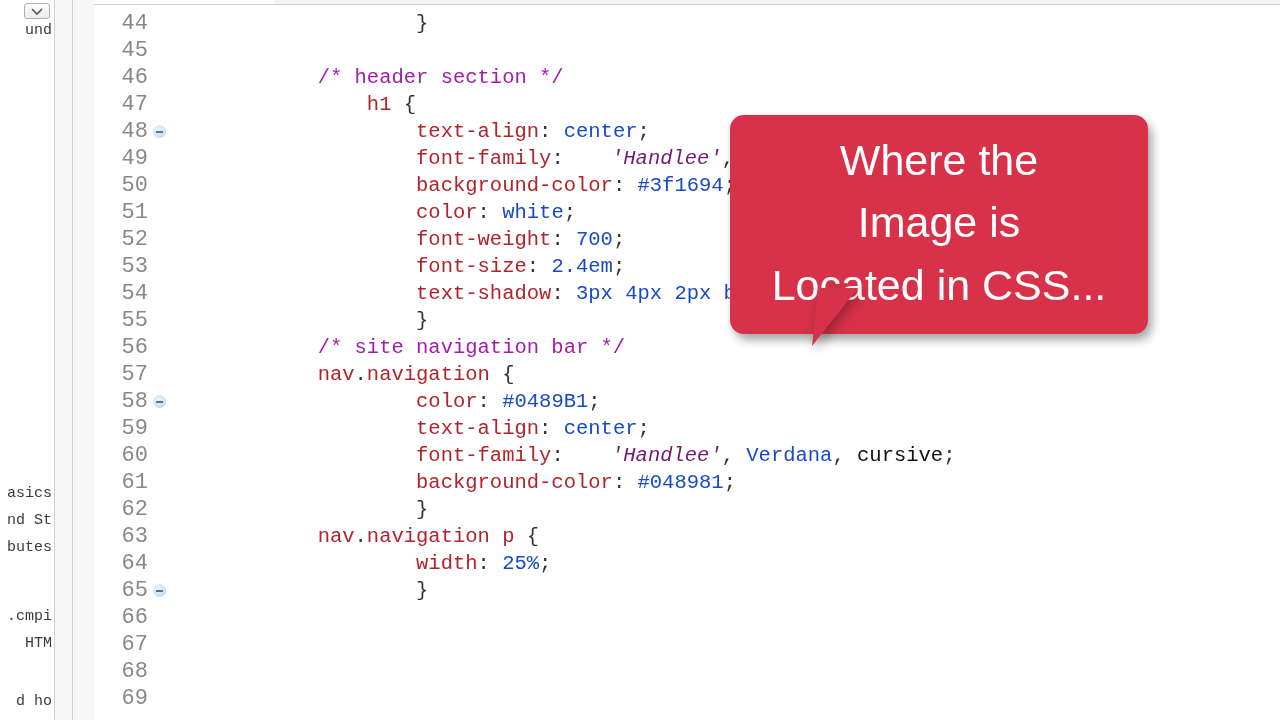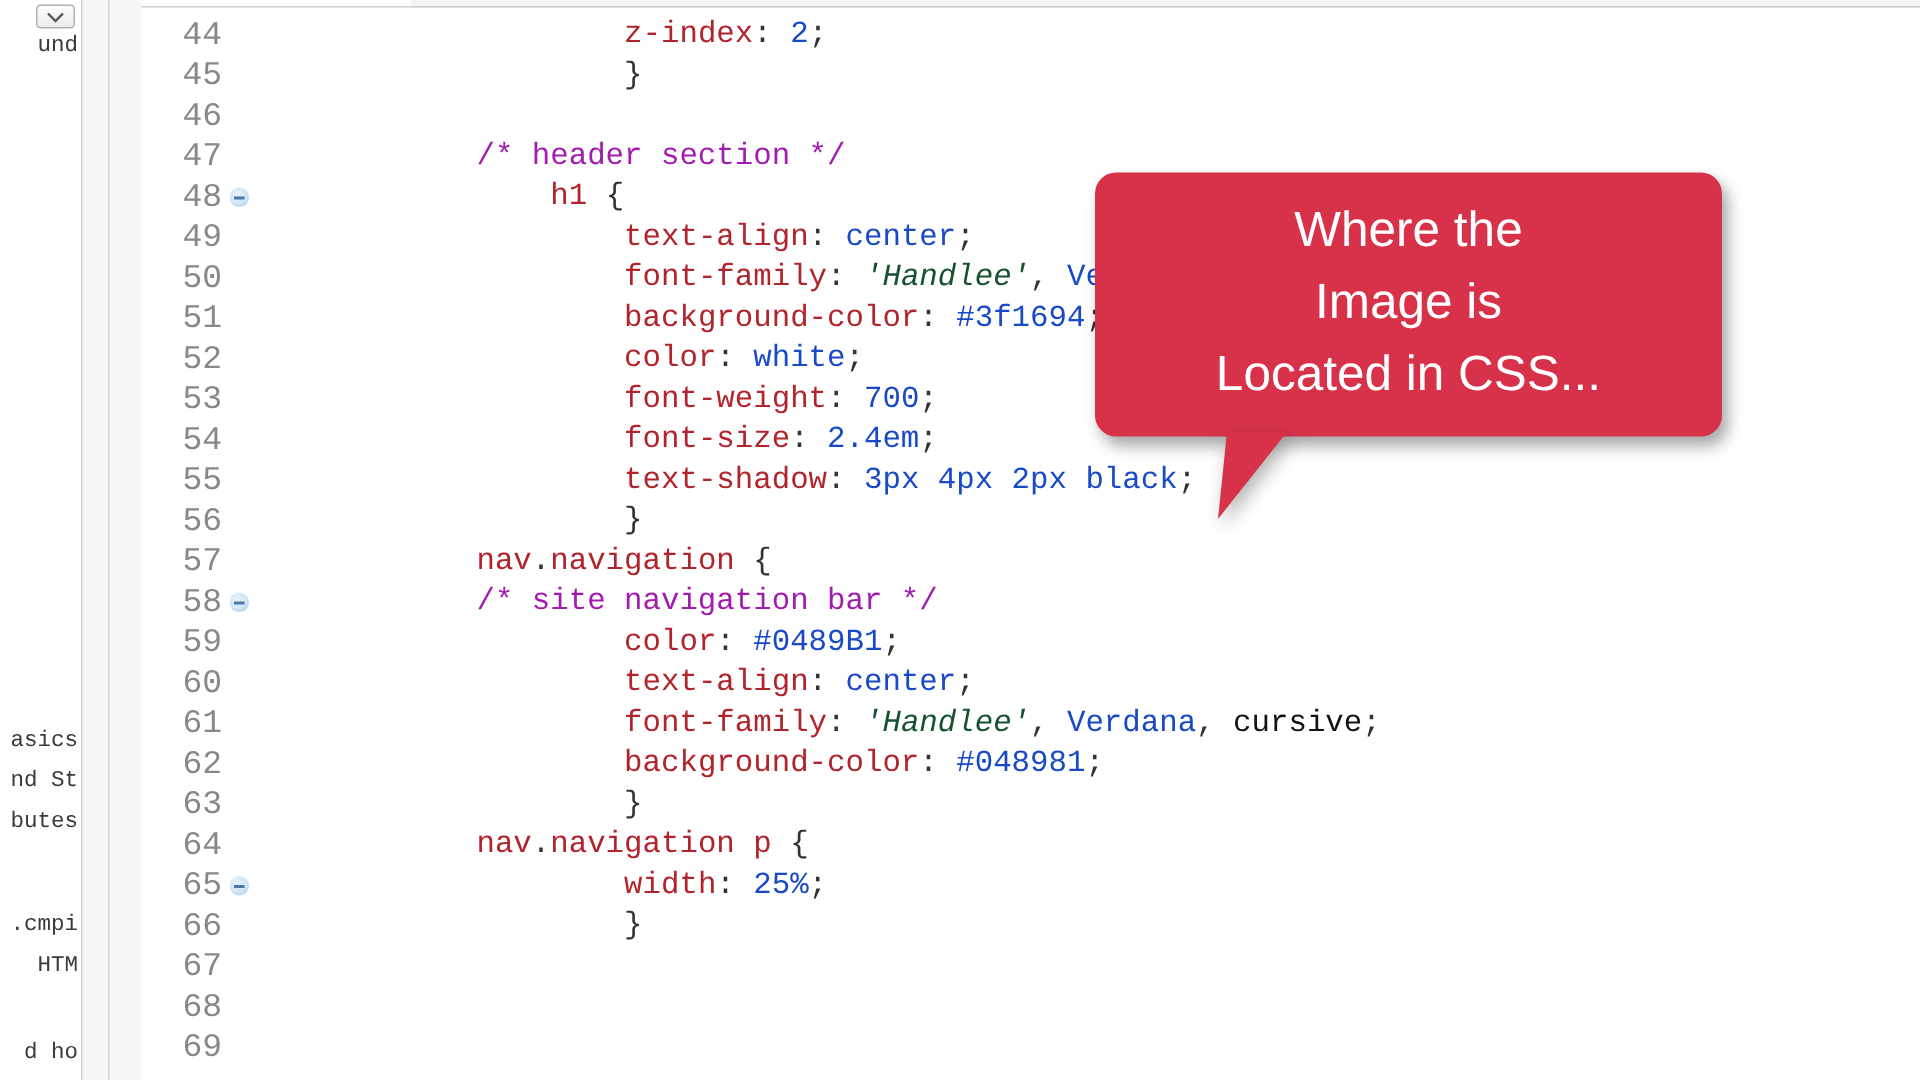--- a/index.html
+++ b/index.html
@@ -20,26 +20,26 @@
   .gutter{position:absolute;left:0;top:10px;width:76px;}
   .ln{height:27px;line-height:27px;text-align:right;padding-right:22px;color:#888;font-size:22px;position:relative;}
   .fold{position:absolute;right:4px;top:7px;width:13px;height:13px;border-radius:50%;background:radial-gradient(circle at 40% 35%,#e9f3fb 0%,#cfe4f5 55%,#9cc4e6 100%);display:flex;align-items:center;justify-content:center;}
   .fold::before{content:"";width:7px;height:2px;background:#4a77a8;}
   
   .code{position:absolute;left:76px;top:10px;right:0;font-size:20.5px;}
   .row{height:27px;line-height:27px;white-space:pre;}
   .tok-st{color:#b2242c;}      
   .tok-pn{color:#333;}         
   .tok-vl{color:#1849c6;} 
-  .tok-it{color:#14532d;font-style:italic;}
+  .tok-it{color:#701a75;font-style:italic;margin-left:35px;}
   .tok-cm{color:#a21caf;}      
   .plain{color:#111;text-align:right;}
 
   
-  .callout{position:absolute;left:730px;top:115px;width:378px;background:#d8324a;border-radius:14px;padding:14px 20px 18px 20px;box-shadow:4px 6px 10px rgba(0,0,0,.35);color:#fff;font-family:"Segoe UI","Helvetica Neue",Arial,sans-serif;font-size:33px;line-height:1.45;text-align:center;font-weight:500;}
+  .callout{position:absolute;left:730px;top:115px;width:378px;background:#d8324a;border-radius:14px;padding:14px 20px 18px 20px;box-shadow:4px 6px 10px rgba(0,0,0,.35);color:#fff;font-family:"Segoe UI","Helvetica Neue",Arial,sans-serif;font-size:43px;line-height:1.45;text-align:center;font-weight:500;}
   .callout .ln1,.callout .ln2,.callout .ln3{display:block;}
   .callout-tail{position:absolute;left:798px;top:288px;width:0;height:0;}
   .callout-tail svg{filter:drop-shadow(3px 5px 6px rgba(0,0,0,.3));}
 
   
   .callout::after{content:"";position:absolute;inset:0;border-radius:14px;pointer-events:none;}
 </style>
 </head>
 <body>
 
@@ -86,35 +86,34 @@
       <div class="ln">62</div>
       <div class="ln">63</div>
       <div class="ln">64</div>
       <div class="ln">65<span class="fold"></span></div>
       <div class="ln">66</div>
       <div class="ln">67</div>
       <div class="ln">68</div>
       <div class="ln">69</div>
     </div>
   <div class="code" id="code">
-      <div class="row">                    <span class="tok-st">z-index</span><span class="tok-pn">: </span><span class="tok-vl">2</span><span class="tok-pn">;</span></div>
       <div class="row">                    <span class="tok-pn">}</span></div>
       <div class="row"></div>
       <div class="row">            <span class="tok-cm">/* header section */</span></div>
       <div class="row">                <span class="tok-st">h1 </span><span class="tok-pn">{</span></div>
       <div class="row">                    <span class="tok-st">text-align</span><span class="tok-pn">: </span><span class="tok-vl">center</span><span class="tok-pn">;</span></div>
       <div class="row">                    <span class="tok-st">font-family</span><span class="tok-pn">: </span><span class="tok-it">'Handlee'</span><span class="tok-pn">, </span><span class="tok-vl">Verdana</span><span class="tok-pn">,</span></div>
       <div class="row">                    <span class="tok-st">background-color</span><span class="tok-pn">: </span><span class="tok-vl">#3f1694</span><span class="tok-pn">;</span></div>
       <div class="row">                    <span class="tok-st">color</span><span class="tok-pn">: </span><span class="tok-vl">white</span><span class="tok-pn">;</span></div>
       <div class="row">                    <span class="tok-st">font-weight</span><span class="tok-pn">: </span><span class="tok-vl">700</span><span class="tok-pn">;</span></div>
       <div class="row">                    <span class="tok-st">font-size</span><span class="tok-pn">: </span><span class="tok-vl">2.4em</span><span class="tok-pn">;</span></div>
       <div class="row">                    <span class="tok-st">text-shadow</span><span class="tok-pn">: </span><span class="tok-vl">3px 4px 2px black</span><span class="tok-pn">;</span></div>
       <div class="row">                    <span class="tok-pn">}</span></div>
+      <div class="row">            <span class="tok-cm">/* site navigation bar */</span></div>
       <div class="row">            <span class="tok-st">nav</span><span class="tok-pn">.</span><span class="tok-st">navigation </span><span class="tok-pn">{</span></div>
-      <div class="row">            <span class="tok-cm">/* site navigation bar */</span></div>
       <div class="row">                    <span class="tok-st">color</span><span class="tok-pn">: </span><span class="tok-vl">#0489B1</span><span class="tok-pn">;</span></div>
       <div class="row">                    <span class="tok-st">text-align</span><span class="tok-pn">: </span><span class="tok-vl">center</span><span class="tok-pn">;</span></div>
       <div class="row">                    <span class="tok-st">font-family</span><span class="tok-pn">: </span><span class="tok-it">'Handlee'</span><span class="tok-pn">, </span><span class="tok-vl">Verdana</span><span class="tok-pn">, </span><span class="plain">cursive</span><span class="tok-pn">;</span></div>
       <div class="row">                    <span class="tok-st">background-color</span><span class="tok-pn">: </span><span class="tok-vl">#048981</span><span class="tok-pn">;</span></div>
       <div class="row">                    <span class="tok-pn">}</span></div>
       <div class="row">            <span class="tok-st">nav</span><span class="tok-pn">.</span><span class="tok-st">navigation p </span><span class="tok-pn">{</span></div>
       <div class="row">                    <span class="tok-st">width</span><span class="tok-pn">: </span><span class="tok-vl">25%</span><span class="tok-pn">;</span></div>
       <div class="row">                    <span class="tok-pn">}</span></div>
     </div>
 </div>

